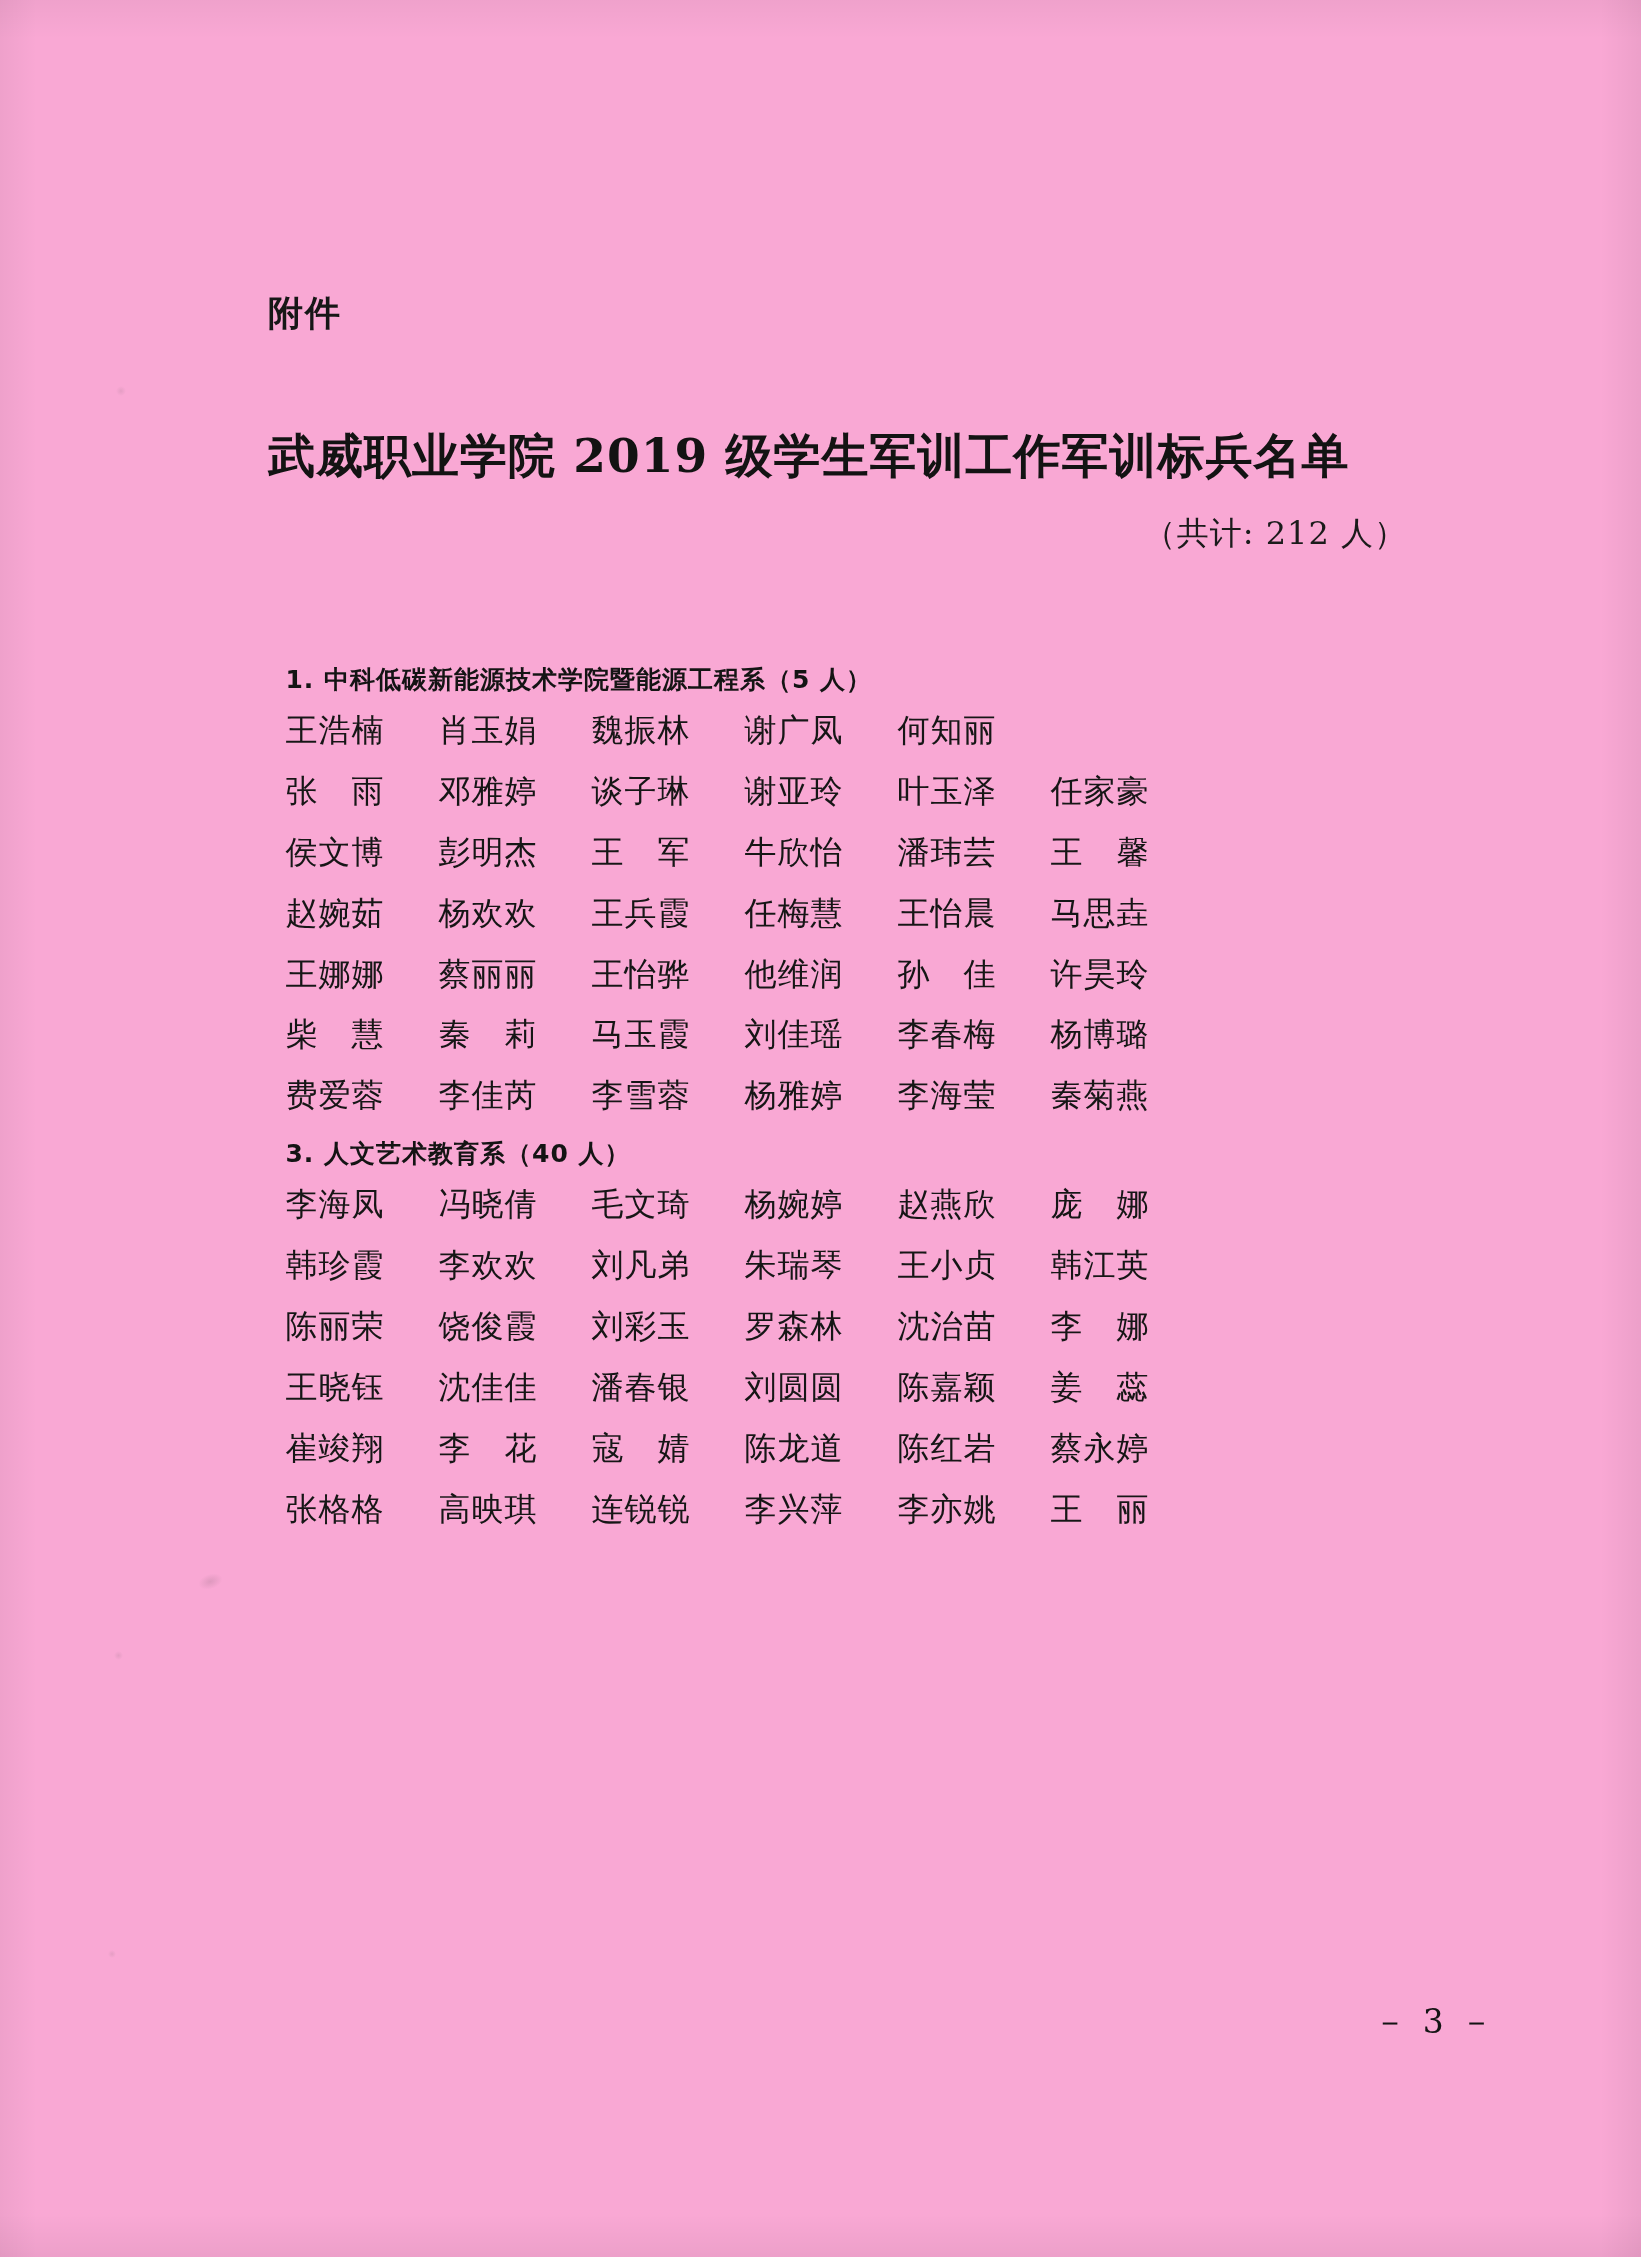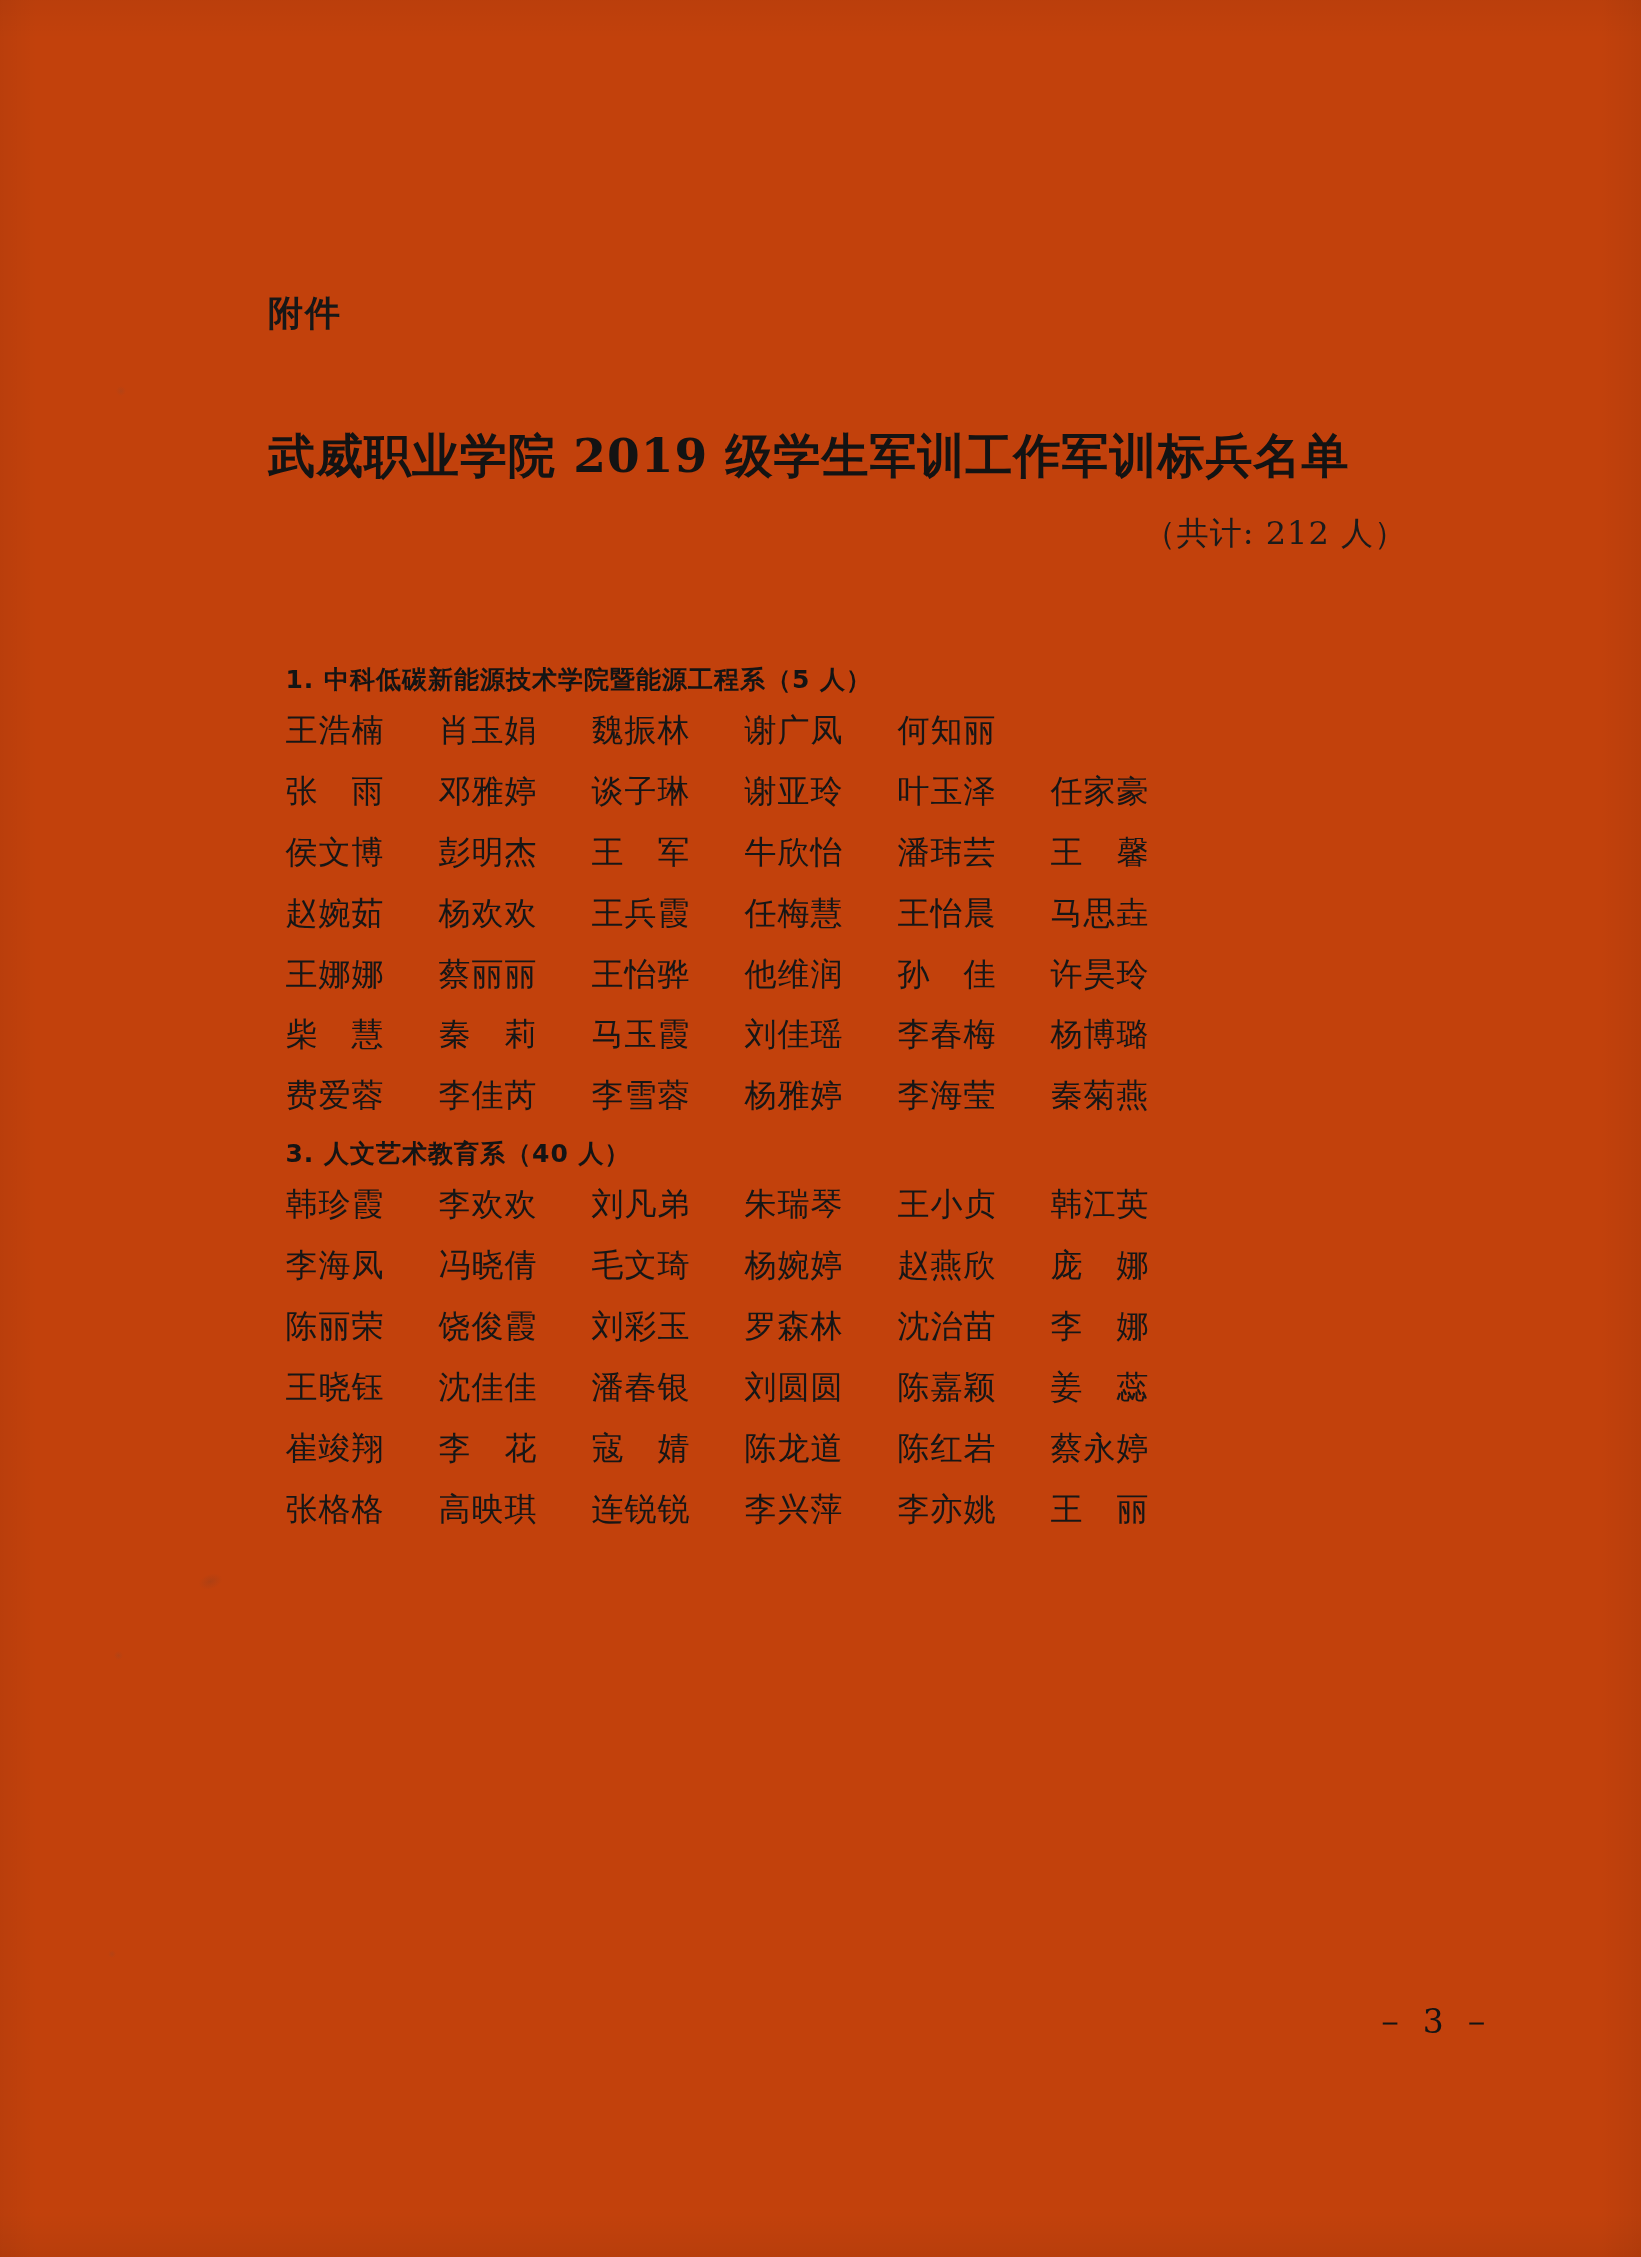--- a/index.html
+++ b/index.html
@@ -8,21 +8,21 @@
     background: #ffffff;
   }
   body {
     font-family: "Liberation Serif", "DejaVu Serif", serif;
   }
   .page {
     position: relative;
     width: 1641px;
     height: 2257px;
     margin: 0 auto;
-    background: #c2410c;
+    background: #f9a8d4;
     overflow: hidden;
   }
   
   .page:before {
     content: "";
     position: absolute;
     inset: 0;
     background:
       linear-gradient(to right, rgba(0,0,0,0.045) 0px, rgba(0,0,0,0.0) 37px),
       linear-gradient(to left, rgba(0,0,0,0.05) 0px, rgba(0,0,0,0.0) 41px),
@@ -209,36 +209,36 @@
         <div class="name-row">
           <div class="name-cell">费爱蓉</div>
           <div class="name-cell">李佳芮</div>
           <div class="name-cell">李雪蓉</div>
           <div class="name-cell">杨雅婷</div>
           <div class="name-cell">李海莹</div>
           <div class="name-cell">秦菊燕</div>
         </div>
         <div class="section-heading">3. 人文艺术教育系（40 人）</div>
         <div class="name-row">
+          <div class="name-cell">李海凤</div>
+          <div class="name-cell">冯晓倩</div>
+          <div class="name-cell">毛文琦</div>
+          <div class="name-cell">杨婉婷</div>
+          <div class="name-cell">赵燕欣</div>
+          <div class="name-cell">庞　娜</div>
+        </div>
+        <div class="name-row">
           <div class="name-cell">韩珍霞</div>
           <div class="name-cell">李欢欢</div>
           <div class="name-cell">刘凡弟</div>
           <div class="name-cell">朱瑞琴</div>
           <div class="name-cell">王小贞</div>
           <div class="name-cell">韩江英</div>
         </div>
         <div class="name-row">
-          <div class="name-cell">李海凤</div>
-          <div class="name-cell">冯晓倩</div>
-          <div class="name-cell">毛文琦</div>
-          <div class="name-cell">杨婉婷</div>
-          <div class="name-cell">赵燕欣</div>
-          <div class="name-cell">庞　娜</div>
-        </div>
-        <div class="name-row">
           <div class="name-cell">陈丽荣</div>
           <div class="name-cell">饶俊霞</div>
           <div class="name-cell">刘彩玉</div>
           <div class="name-cell">罗森林</div>
           <div class="name-cell">沈治苗</div>
           <div class="name-cell">李　娜</div>
         </div>
         <div class="name-row">
           <div class="name-cell">王晓钰</div>
           <div class="name-cell">沈佳佳</div>

